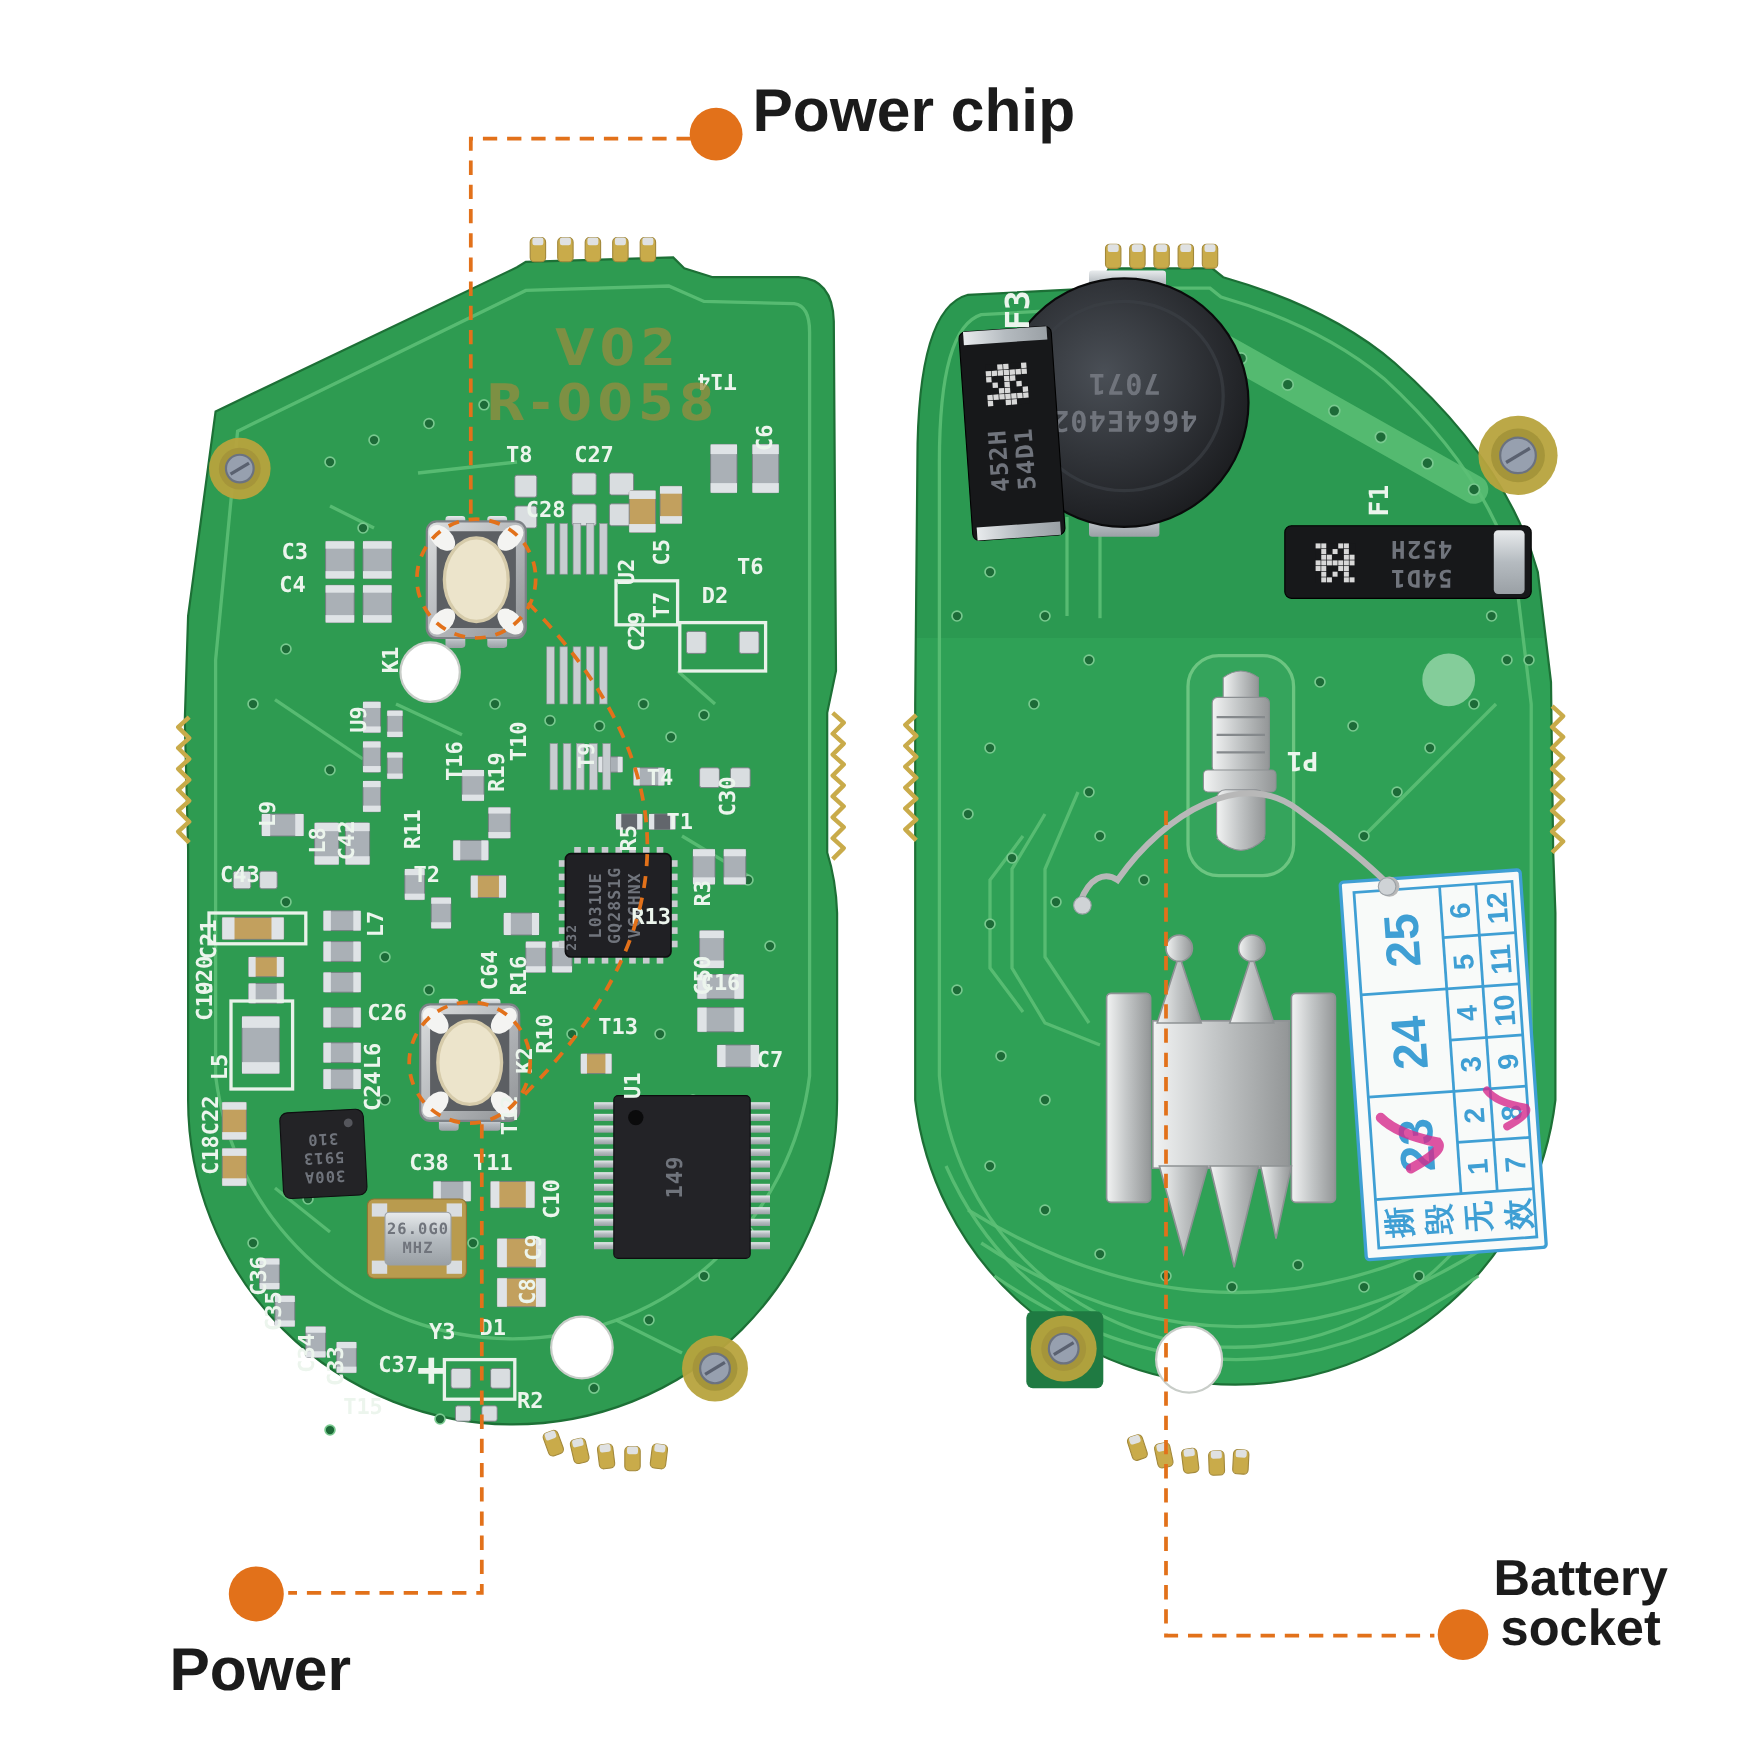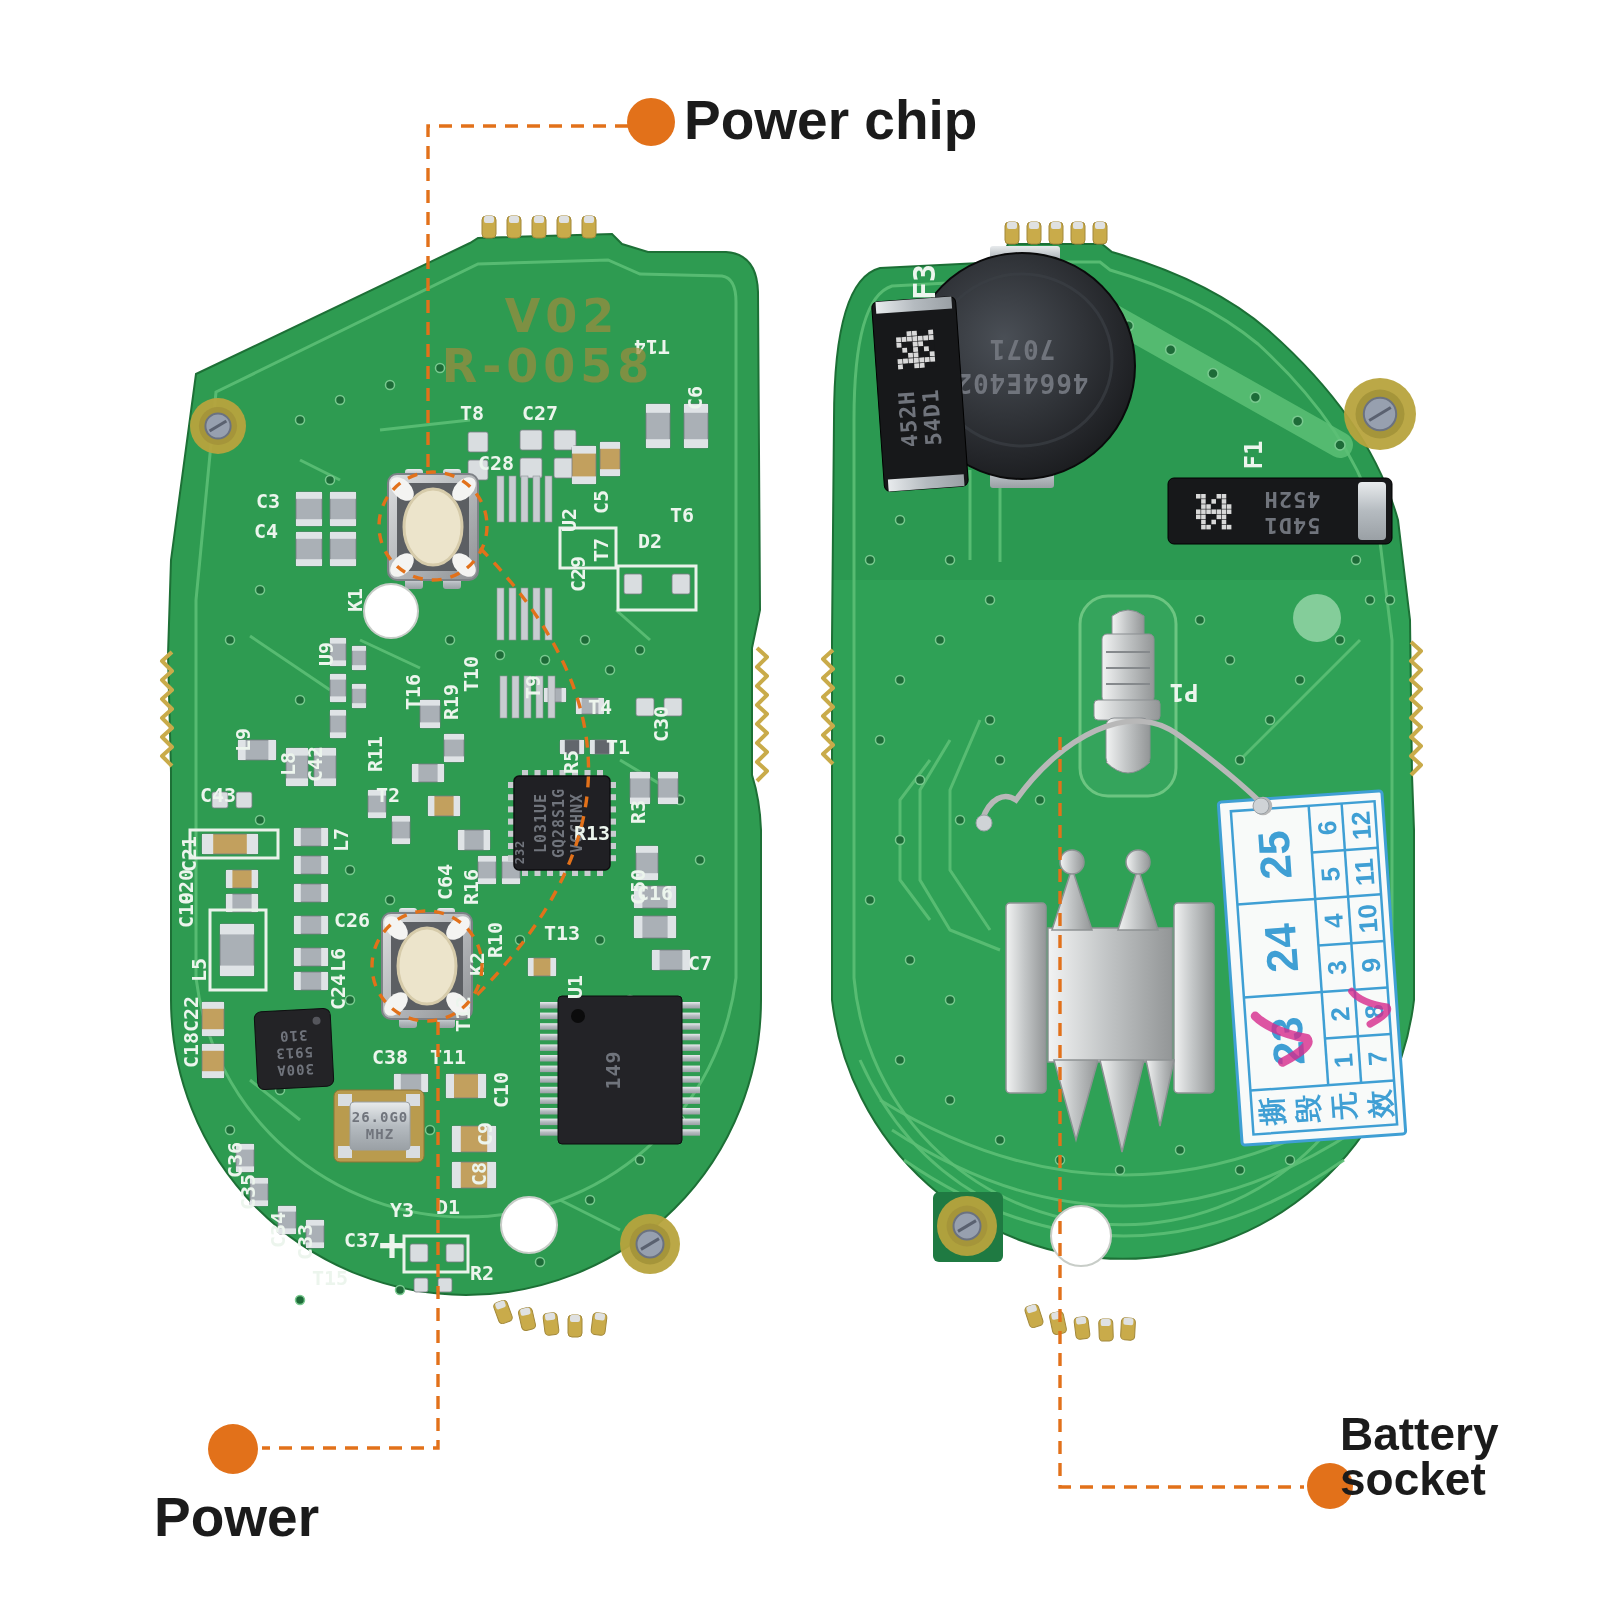--- a/index.html
+++ b/index.html
@@ -6,23 +6,23 @@
     --c-ann:#E2711A; --c-text:#1B1B1B;
     --c-green-f:#2E9B51; --c-green-b:#2FA156;
     --c-trace:#5CBF75; --c-silk:#ECF5ED;
     --c-stkblue:#3F9FD4; --c-pink:#D62A8C;
   }
   html,body{margin:0;padding:0;background:#fff;}
   body{width:1600px;height:1600px;position:relative;font-family:"Liberation Sans",sans-serif;overflow:hidden;}
   .stage{position:absolute;left:0;top:0;width:1600px;height:1600px;}
   svg{position:absolute;left:0;top:0;}
   .ann{position:absolute;color:var(--c-text);font-weight:bold;z-index:5;white-space:nowrap;}
-  #ann-power{left:684px;top:88px;font-size:55px;}
+  #ann-power{left:684px;top:68px;font-size:55px;}
   #ann-button{left:154px;top:1485px;font-size:55px;}
-  #ann-batt{left:1340px;top:1412px;width:194px;text-align:left;font-size:46px;line-height:45px;}
+  #ann-batt{left:1340px;top:1412px;width:194px;text-align:center;font-size:46px;line-height:45px;}
   .silk{font-family:"DejaVu Sans Mono",monospace;font-weight:bold;font-size:20px;fill:var(--c-silk);text-anchor:middle;}
   .etch{font-family:"DejaVu Sans",sans-serif;font-weight:bold;font-size:46px;fill:#9C8C3E;opacity:.72;text-anchor:middle;letter-spacing:5px;}
   .chipmark{font-family:"DejaVu Sans Mono",monospace;font-weight:bold;fill:#70747C;text-anchor:middle;letter-spacing:1px;}
   .dash{fill:none;stroke:var(--c-ann);stroke-width:3.4;}
   .dot{fill:var(--c-ann);}
   .trace{fill:none;stroke:var(--c-trace);stroke-width:3;opacity:.9;}
   .stknum{font-family:"Liberation Sans",sans-serif;font-weight:bold;fill:var(--c-stkblue);text-anchor:middle;}
 </style>
 </head>
 <body>

